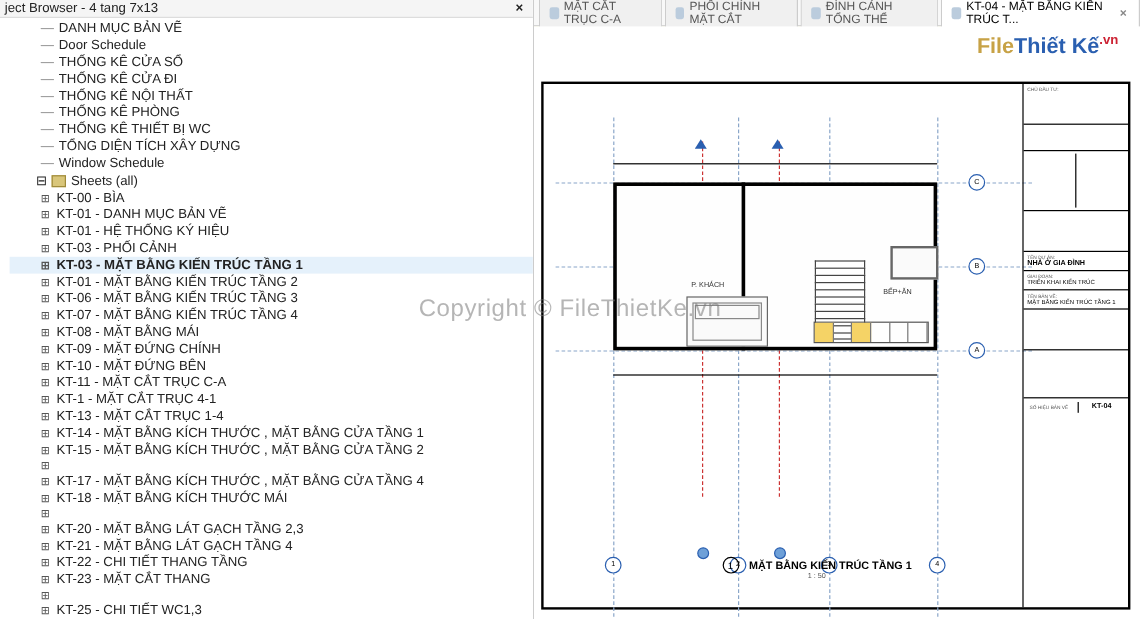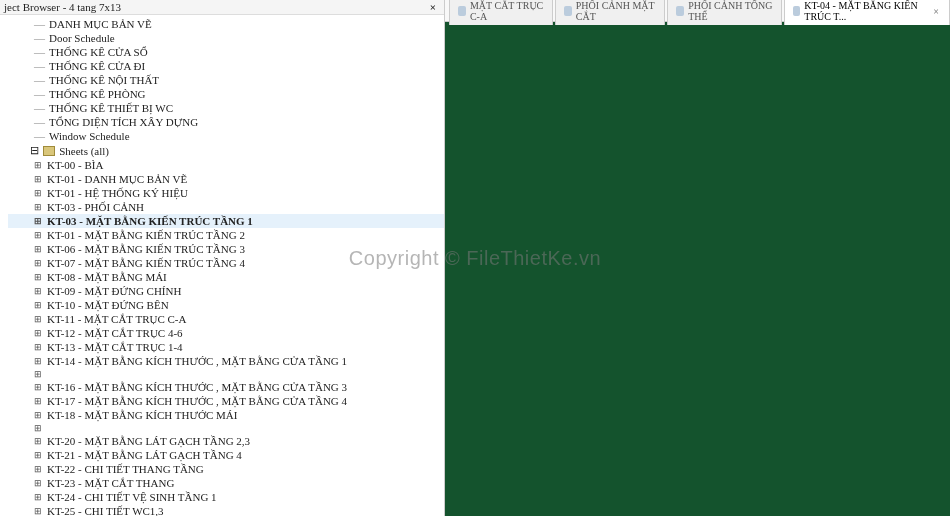--- a/index.html
+++ b/index.html
@@ -1,31 +1,31 @@
 <!DOCTYPE html>
 <html><head>
 <meta charset="utf-8">
 <style>
 * { margin: 0; padding: 0; box-sizing: border-box; }
 body { font-family: "Segoe UI", Arial, sans-serif; font-size: 11px; background: #fff; width: 950px; height: 516px; overflow: hidden; position: relative; }
-.container { display: flex; height: 100%; font-family: Liberation Serif, serif; }
+.container { display: flex; height: 100%; }
 .sidebar { width: 445px; background: #fff; border-right: 1px solid #ccc; overflow-y: auto; font-size: 11px; color: #222; }
 .sb-title { padding: 1px 4px; background: #f5f5f5; border-bottom: 1px solid #ddd; display: flex; justify-content: space-between; align-items: center; }
 .sb-close { cursor: pointer; font-weight: bold; padding: 0 4px; }
 .tree { padding: 2px 0 8px 8px; }
 .node { padding: 1px 0 1px 10px; white-space: nowrap; cursor: pointer; display: flex; align-items: center; gap: 3px; }
 .node .dash { color: #888; width: 12px; }
 .node .exp { color: #555; width: 10px; font-size: 9px; }
 .grp { font-weight: normal; display: flex; align-items: center; gap: 4px; padding: 1px 0; }
 .grp-icon { width: 12px; height: 10px; background: #d9c67a; border: 1px solid #a08b3a; display: inline-block; }
 .node.sel { background: #e5f1fb; font-weight: bold; }
 .indent-1 { padding-left: 22px; }
 .indent-2 { padding-left: 26px; }
 
-.main { flex: 1; display: flex; flex-direction: row; background: #14532d; position: relative; }
+.main { flex: 1; display: flex; flex-direction: column; background: #fef9c3; position: relative; }
 .tabs { display: flex; align-items: center; height: 22px; border-bottom: 1px solid #ccc; background: #f8f8f8; padding-left: 4px; gap: 2px; font-size: 10px; }
 .tab { padding: 3px 8px; border: 1px solid #ccc; border-bottom: none; background: #f0f0f0; border-radius: 3px 3px 0 0; cursor: pointer; display: flex; align-items: center; gap: 4px; color: #555; }
 .tab.active { background: #fff; color: #000; }
 .tab .ticon { width: 10px; height: 10px; background: #bcd; border-radius: 2px; }
 .tab-x { color: #888; font-weight: bold; padding: 0 2px; }
 
 .viewport { flex: 1; background: #fff; position: relative; overflow: hidden; }
 .logo { position: absolute; top: 6px; right: 18px; font-weight: bold; font-size: 18px; }
 .logo .a { color: #c7a246; }
 .logo .b { color: #2a5fb0; }
@@ -166,36 +166,36 @@
           <div class="node indent-2">
             <span class="exp">⊞</span>
             <span>KT-10 - MẶT ĐỨNG BÊN</span>
           </div>
           <div class="node indent-2">
             <span class="exp">⊞</span>
             <span>KT-11 - MẶT CẮT TRỤC C-A</span>
           </div>
           <div class="node indent-2">
             <span class="exp">⊞</span>
-            <span>KT-12 - MẶT CẮT TRỤC 4-6</span>
+            <span>KT-1 - MẶT CẮT TRỤC 4-1</span>
           </div>
           <div class="node indent-2">
             <span class="exp">⊞</span>
             <span>KT-13 - MẶT CẮT TRỤC 1-4</span>
           </div>
           <div class="node indent-2">
             <span class="exp">⊞</span>
             <span>KT-14 - MẶT BẰNG KÍCH THƯỚC , MẶT BẰNG CỬA TẦNG 1</span>
           </div>
           <div class="node indent-2">
             <span class="exp">⊞</span>
-          </div>
-          <div class="node indent-2">
-            <span class="exp">⊞</span>
-            <span>KT-16 - MẶT BẰNG KÍCH THƯỚC , MẶT BẰNG CỬA TẦNG 3</span>
+            <span>KT-15 - MẶT BẰNG KÍCH THƯỚC , MẶT BẰNG CỬA TẦNG 2</span>
+          </div>
+          <div class="node indent-2">
+            <span class="exp">⊞</span>
           </div>
           <div class="node indent-2">
             <span class="exp">⊞</span>
             <span>KT-17 - MẶT BẰNG KÍCH THƯỚC , MẶT BẰNG CỬA TẦNG 4</span>
           </div>
           <div class="node indent-2">
             <span class="exp">⊞</span>
             <span>KT-18 - MẶT BẰNG KÍCH THƯỚC MÁI</span>
           </div>
           <div class="node indent-2">
@@ -212,43 +212,42 @@
           <div class="node indent-2">
             <span class="exp">⊞</span>
             <span>KT-22 - CHI TIẾT THANG TẦNG</span>
           </div>
           <div class="node indent-2">
             <span class="exp">⊞</span>
             <span>KT-23 - MẶT CẮT THANG</span>
           </div>
           <div class="node indent-2">
             <span class="exp">⊞</span>
-            <span>KT-24 - CHI TIẾT VỆ SINH TẦNG 1</span>
           </div>
           <div class="node indent-2">
             <span class="exp">⊞</span>
             <span>KT-25 - CHI TIẾT WC1,3</span>
           </div>
         </div>
     </div>
   </div>
 
   <div class="main">
     <div class="tabs" id="tabs">
         <div class="tab">
           <span class="ticon"></span>
           <span>MẶT CẮT TRỤC C-A</span>
         </div>
         <div class="tab">
           <span class="ticon"></span>
-          <span>PHỐI CẢNH MẶT CẮT</span>
+          <span>PHỐI CHÍNH MẶT CẮT</span>
         </div>
         <div class="tab">
           <span class="ticon"></span>
-          <span>PHỐI CẢNH TỔNG THỂ</span>
+          <span>ĐÌNH CẢNH TỔNG THỂ</span>
         </div>
         <div class="tab active">
           <span class="ticon"></span>
           <span>KT-04 - MẶT BẰNG KIẾN TRÚC T...</span>
           <span class="tab-x">×</span>
         </div>
       </div>
 
     <div class="viewport">
       <div class="logo">

